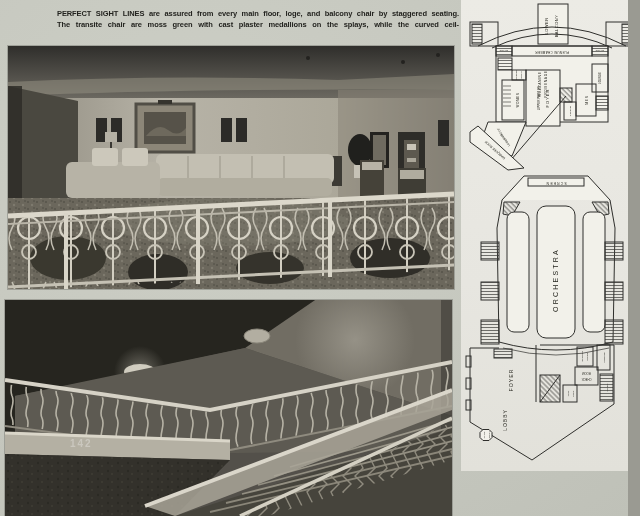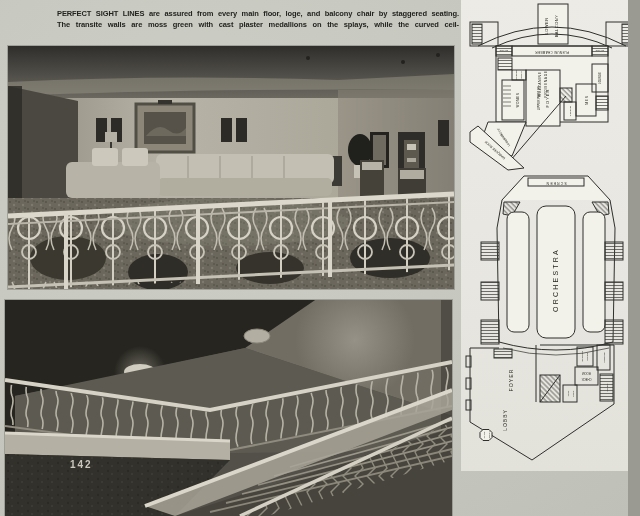--- a/index.html
+++ b/index.html
@@ -13,35 +13,35 @@
         background:linear-gradient(180deg,#ecebe5 0%,#e7e6e0 60%,#e2e1da 100%);}
   .page-edge{left:630px;top:0;width:10px;height:516px;background:linear-gradient(90deg,rgba(255,255,255,0),#eef0e9);}
   
   .caption{left:57px;top:9px;width:402px;color:#23231f;font-weight:bold;
         font-size:7.5px;line-height:10.6px;letter-spacing:-0.1px;}
   .caption-line{text-align:justify;text-align-last:justify;white-space:normal;}
   
   .photo{box-shadow:0 0 0 1px rgba(40,40,36,.25);}
   .photo-top{left:8px;top:46px;width:446px;height:243px;}
   .photo-bottom{left:5px;top:300px;width:447px;height:216px;}
-  .page-number{left:70px;top:459px;color:#cac7be;font-size:10px;font-weight:bold;letter-spacing:2px;}
+  .page-number{left:70px;top:438px;color:#cac7be;font-size:10px;font-weight:bold;letter-spacing:2px;}
   svg text{font-family:"Liberation Sans", sans-serif;fill:#26261f;}
   .plan-svg{overflow:visible;}
 </style>
 </head>
 <body>
 
 <div class="page">
 
   <div class="abs plan-panel"></div>
   <div class="abs page-edge"></div>
 
   <div class="abs caption">
     <div class="caption-line">PERFECT SIGHT LINES are assured from every main floor, loge, and balcony chair by staggered seating.</div>
-    <div class="caption-line">The transite walls are moss green with cast plaster medallions on the splays, while the curved ceil-</div>
+    <div class="caption-line">The transite chair are moss green with cast plaster medallions on the splays, while the curved ceil-</div>
   </div>
 
   <svg class="abs photo photo-top" viewBox="0 0 446 243" width="446" height="243">
     <defs>
       <linearGradient id="ceilG" x1="0" y1="0" x2="0" y2="1">
         <stop offset="0" stop-color="#2f2e2b"></stop>
           <stop offset="1" stop-color="#6b6860"></stop>
       </linearGradient>
       <linearGradient id="wallG" x1="0" y1="0" x2="1" y2="0">
         <stop offset="0" stop-color="#8e8a7e"></stop>

